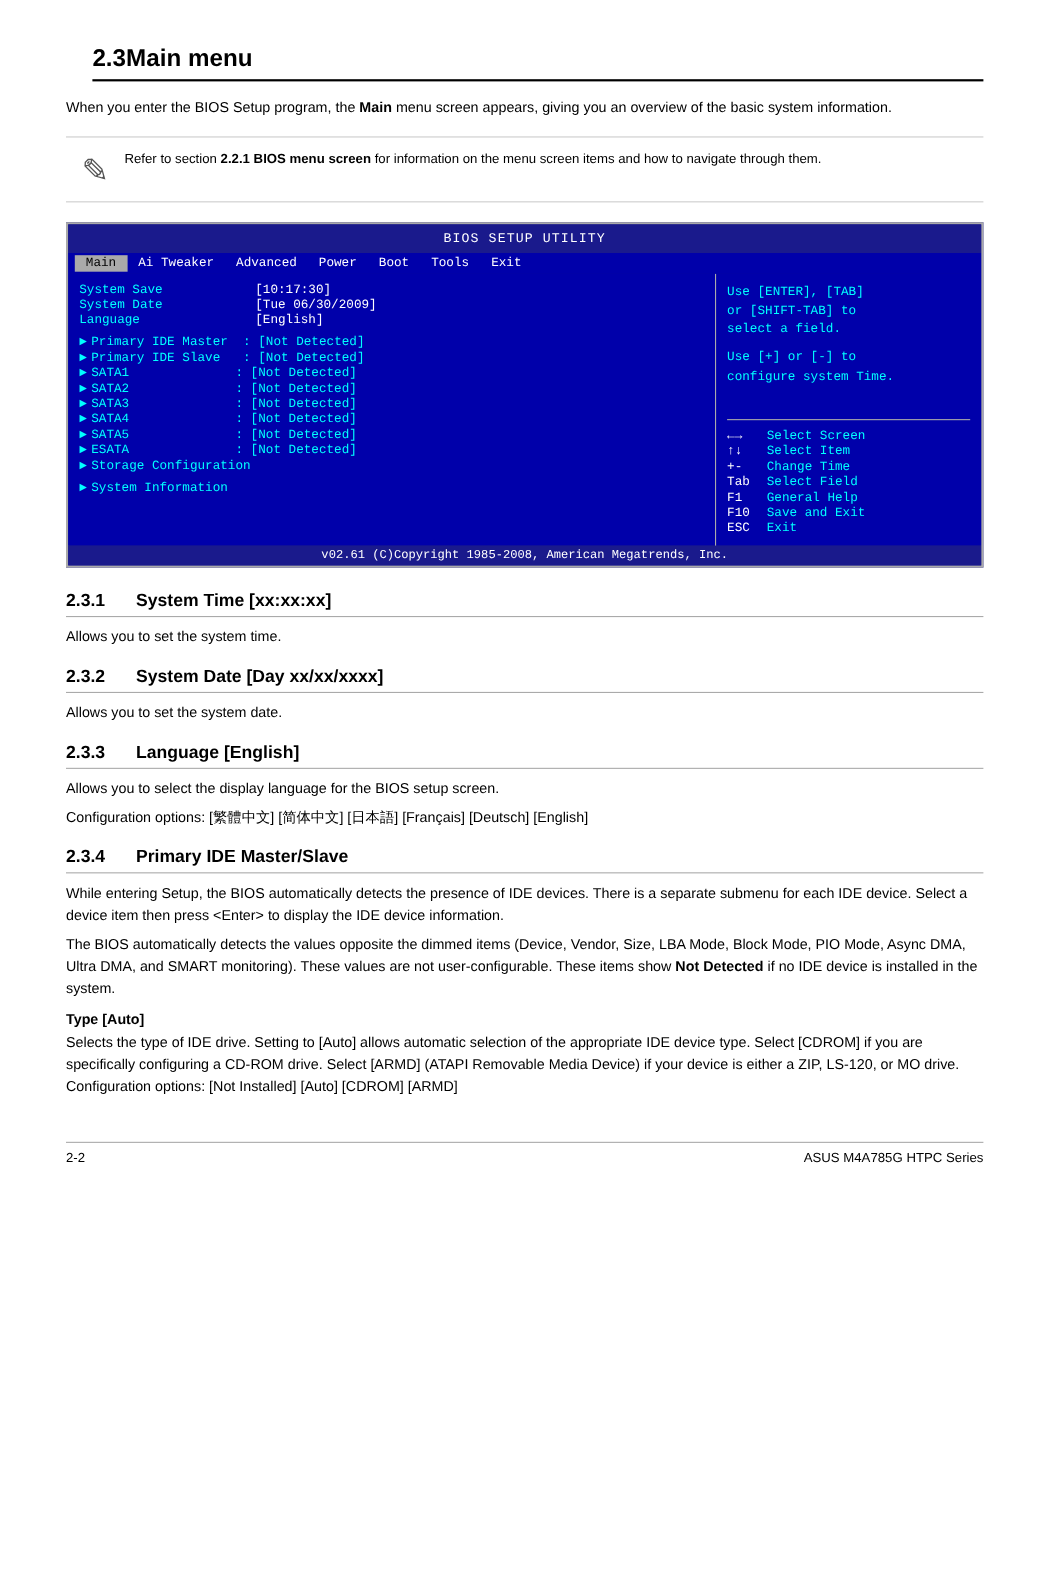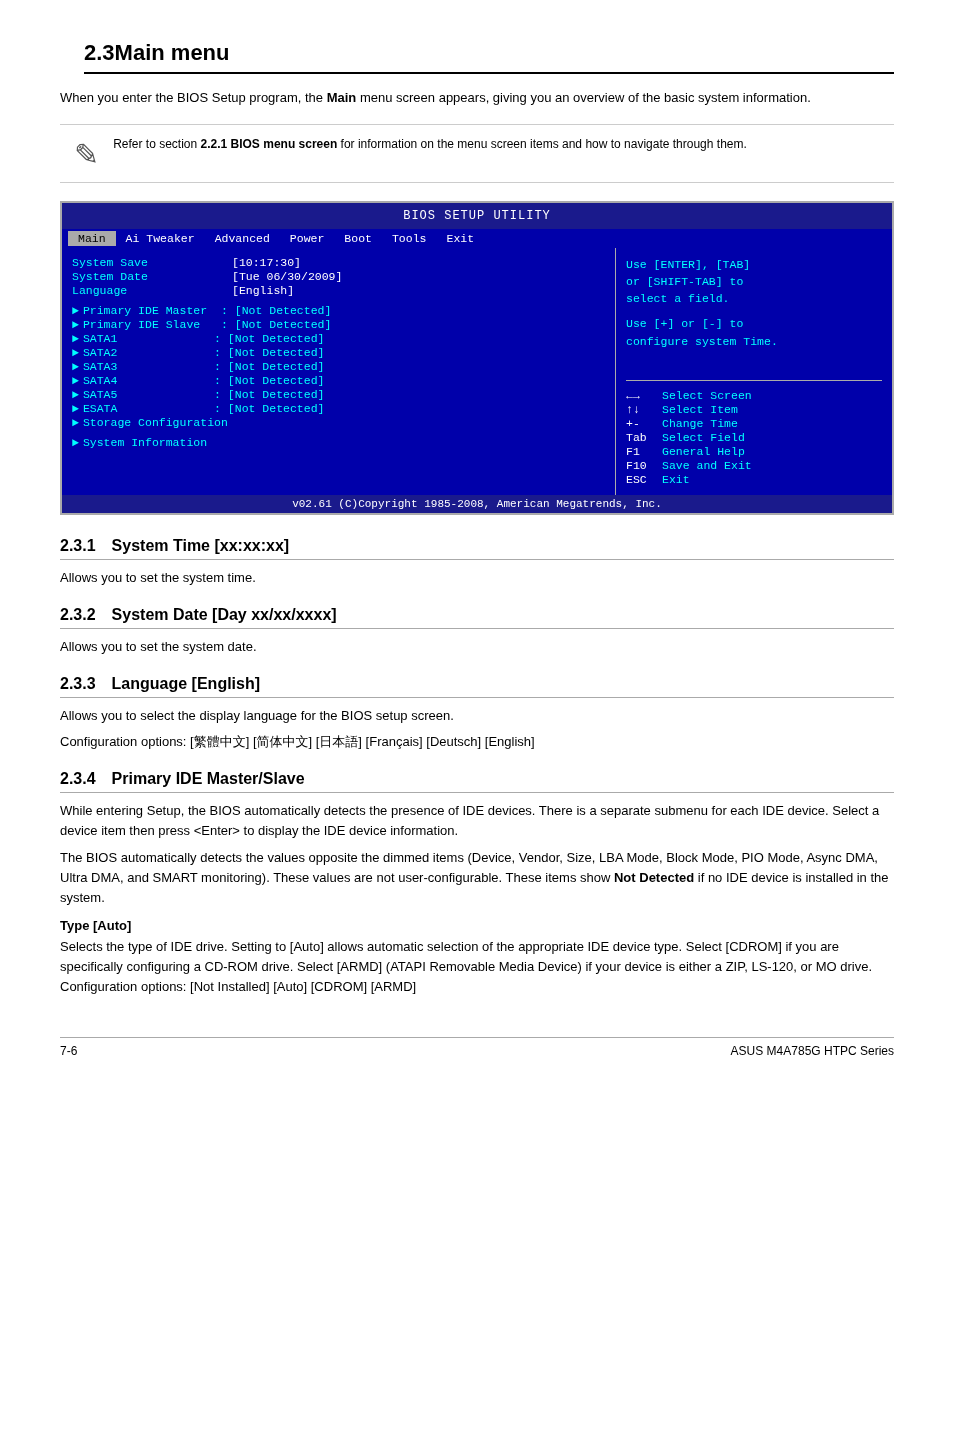--- a/index.html
+++ b/index.html
@@ -101,21 +101,21 @@
       padding: 0;
     }
     .bios-left {
       flex: 1;
       padding: 8px 10px;
       color: #0ff;
       font-size: 11.5px;
       font-family: 'Courier New', Courier, monospace;
     }
     .bios-right {
-      width: 277px;
+      width: 242px;
       padding: 8px 10px;
       color: #0ff;
       font-size: 11.5px;
       font-family: 'Courier New', Courier, monospace;
       border-left: 1px solid #aaa;
     }
     .bios-row {
       display: flex;
       margin-bottom: 1px;
     }
@@ -179,21 +179,21 @@
     .subsection {
       margin-bottom: 18px;
     }
     .subsection-title {
       font-size: 16px;
       font-weight: bold;
       border-bottom: 1px solid #aaa;
       padding-bottom: 4px;
       margin-bottom: 8px;
       display: flex;
-      gap: 16px;
+      gap: 28px;
     }
     .subsection-num {
       font-size: 16px;
       font-weight: bold;
     }
     .subsection-label {
       font-size: 16px;
       font-weight: bold;
     }
     .subsection-text {
@@ -407,15 +407,15 @@
   <p class="subsection-text">
     The BIOS automatically detects the values opposite the dimmed items (Device, Vendor, Size, LBA Mode, Block Mode, PIO Mode, Async DMA, Ultra DMA, and SMART monitoring). These values are not user-configurable. These items show <strong>Not Detected</strong> if no IDE device is installed in the system.
   </p>
   <div class="type-section">
     <p class="type-title">Type [Auto]</p>
     <p class="subsection-text">Selects the type of IDE drive. Setting to [Auto] allows automatic selection of the appropriate IDE device type. Select [CDROM] if you are specifically configuring a CD-ROM drive. Select [ARMD] (ATAPI Removable Media Device) if your device is either a ZIP, LS-120, or MO drive. Configuration options: [Not Installed] [Auto] [CDROM] [ARMD]</p>
   </div>
 </div>
 
 <div class="page-footer">
-  <span>7-6</span>
+  <span>2-2</span>
   <span>ASUS M4A785G HTPC Series</span>
 </div>
 
 </body></html>

